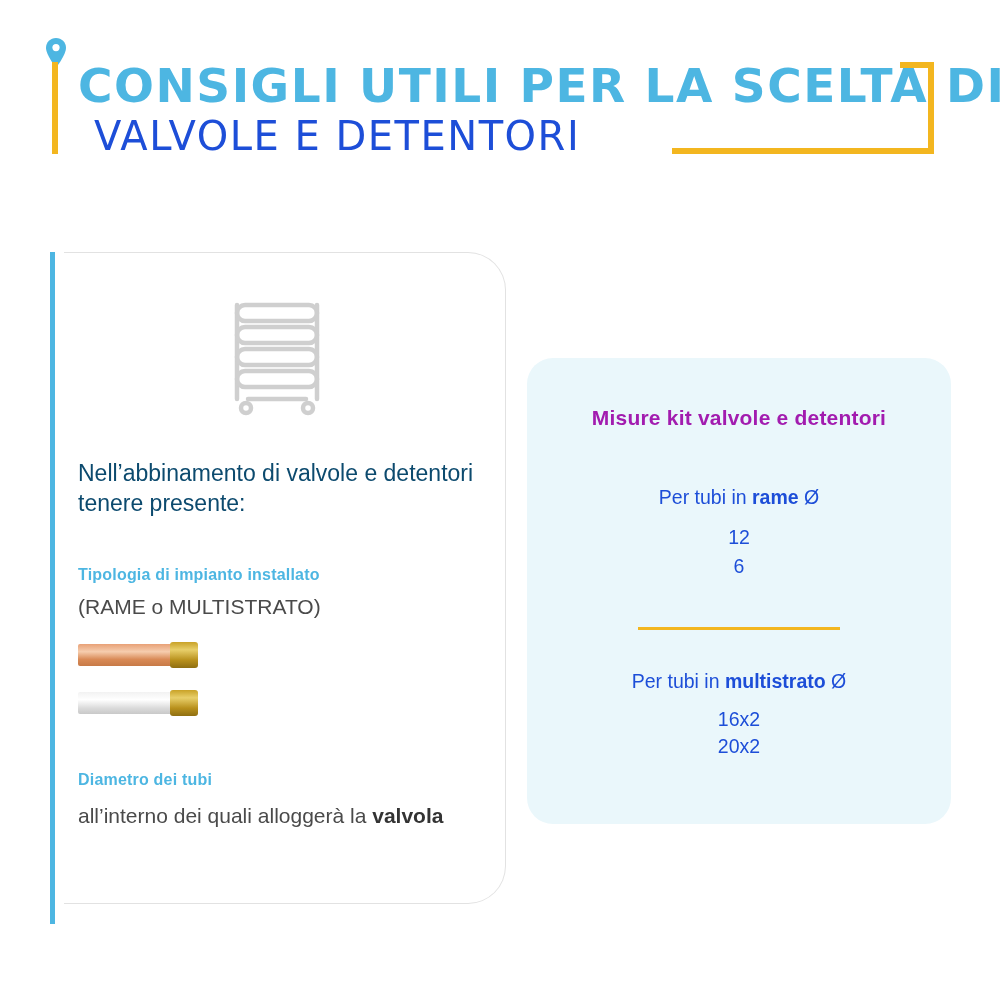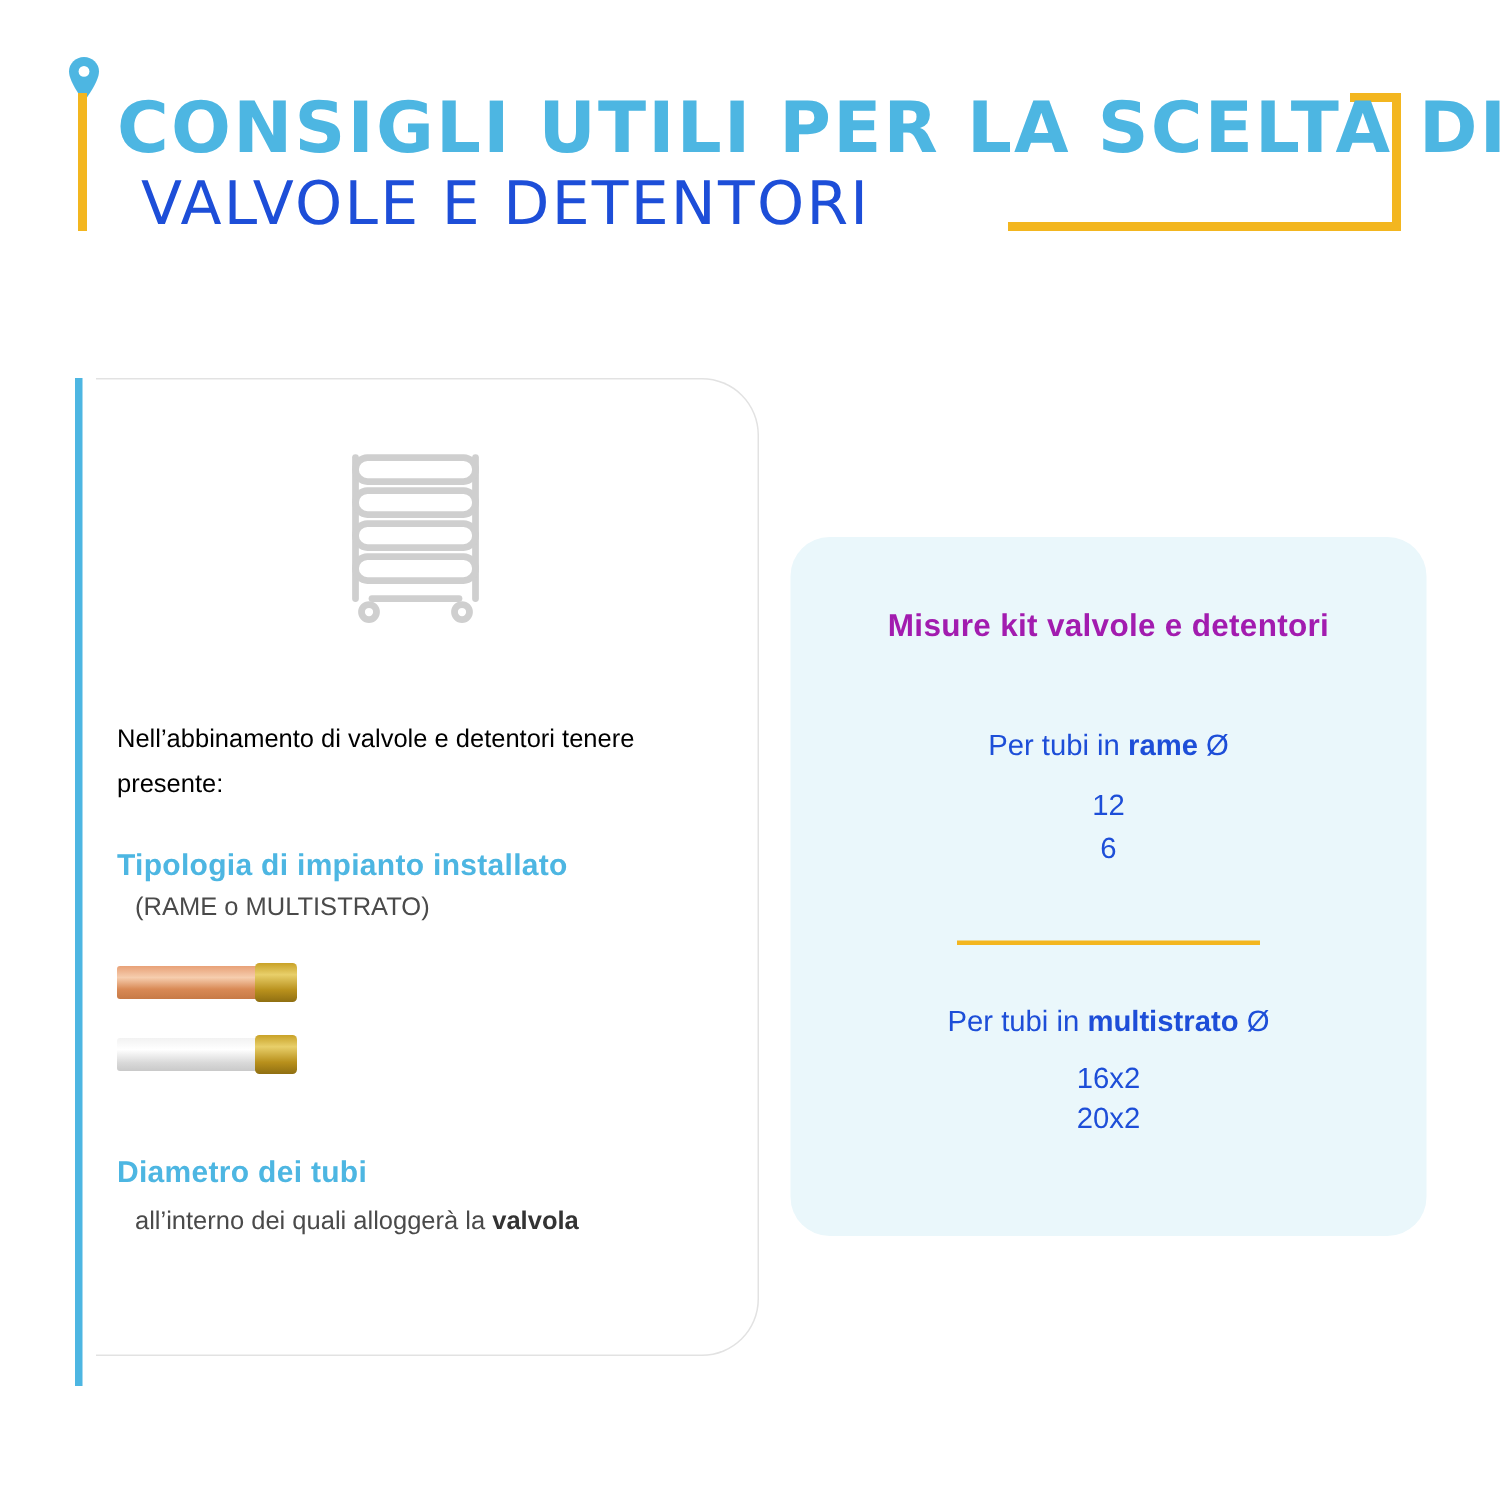--- a/index.html
+++ b/index.html
@@ -106,38 +106,37 @@
   .radiator-icon {
     position: absolute;
     left: 228px;
     top: 295px;
     width: 98px;
     height: 122px;
   }
   .intro-text {
     position: absolute;
     left: 78px;
-    top: 478px;
+    top: 458px;
     width: 412px;
-    font-size: 17px;
+    font-size: 23px;
     line-height: 30px;
-    color: #000000;
+    color: #0c4a6e;
   }
   .head-blue {
     position: absolute;
-    font-size: 20px;
+    font-size: 16px;
     font-weight: bold;
     color: #4db6e2;
     letter-spacing: 0.2px;
   }
   .sub-plain {
     position: absolute;
-    font-size: 17px;
+    font-size: 21px;
     color: #4a4a4a;
-    margin-left: 12px;
   }
   .h1-blue { left: 78px; top: 566px; }
   .h1-sub  { left: 78px; top: 595px; }
   .h2-blue { left: 78px; top: 771px; }
   .h2-sub  { left: 78px; top: 804px; }
   .sub-plain b { font-weight: bold; color: #333; }
 
   
   .pipes { position: absolute; left: 78px; top: 636px; width: 126px; height: 88px; }
   .pipe-copper {

